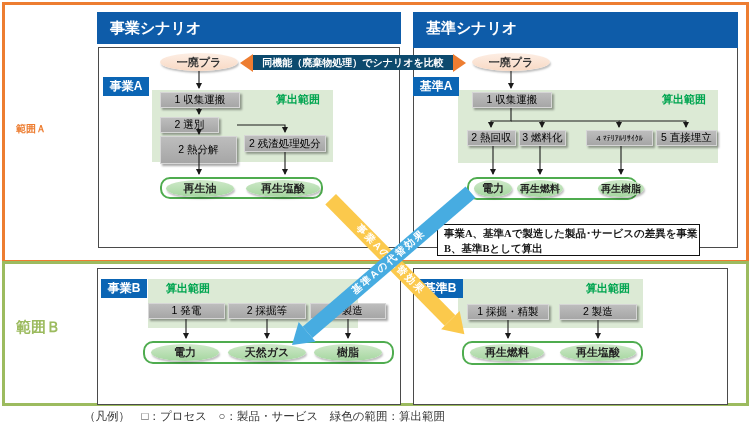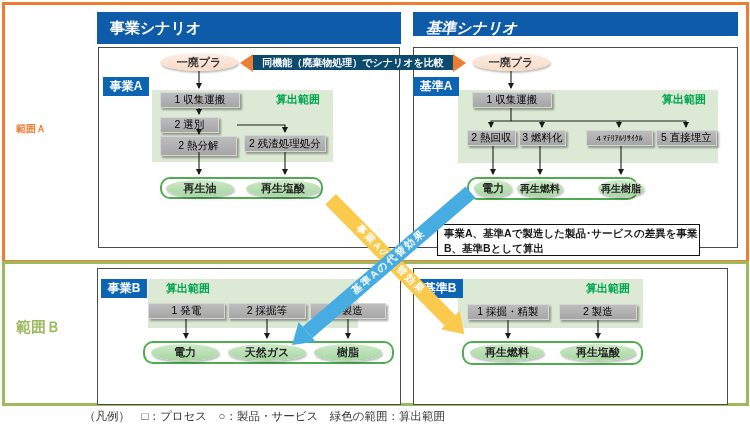--- a/index.html
+++ b/index.html
@@ -10,21 +10,21 @@
   }
   .abs{position:absolute;}
   
   .range-a{left:2px;top:2px;width:741px;height:255px;border:3px solid #ED7D31;background:#fff;z-index:0;}
   .range-b{left:2px;top:261px;width:741px;height:139px;border:3px solid #9CBB5F;background:#fff;z-index:0;}
   .range-label-a{left:16px;top:122px;color:#ED7D31;font-weight:bold;font-size:10px;z-index:2;}
   .range-label-b{left:16px;top:318px;color:#9CBB5F;font-weight:bold;font-size:15px;z-index:2;}
   
   .hdr{background:#0E5CA9;color:#fff;font-weight:bold;font-size:15px;line-height:32px;padding-left:13px;z-index:2;box-sizing:border-box;}
   .hdr-business{left:97px;top:12px;width:304px;height:32px;}
-  .hdr-baseline{left:413px;top:12px;width:325px;height:24px;font-style:italic;}
+  .hdr-baseline{left:413px;top:12px;width:325px;height:36px;}
   
   .panel{background:#fff;border:1px solid #4a4a4a;z-index:1;box-sizing:border-box;}
   .panel-tl{left:98px;top:47px;width:302px;height:201px;}
   .panel-tr{left:413px;top:47px;width:325px;height:201px;}
   .panel-bl{left:97px;top:268px;width:304px;height:137px;}
   .panel-br{left:413px;top:268px;width:315px;height:137px;}
   
   .scope{background:#DCEAD5;z-index:2;}
   .scope-text{color:#00A550;font-weight:bold;font-size:11px;z-index:3;white-space:nowrap;}
   
@@ -46,21 +46,21 @@
   .ellipse.green{background:linear-gradient(#cfe9c9,#a5d6a0);box-shadow:1px 2px 2px rgba(0,0,0,.25);}
   .ellipse.peach{background:linear-gradient(#fdeee4,#f8d9c4);box-shadow:1px 2px 2px rgba(0,0,0,.25);font-weight:bold;color:#333;}
   
   .cmp{left:240px;top:53px;width:226px;height:19px;display:flex;align-items:center;z-index:6;}
   .cmp .head-l{width:0;height:0;border-right:13px solid #ED7D31;border-top:9.5px solid transparent;border-bottom:9.5px solid transparent;}
   .cmp .head-r{width:0;height:0;border-left:13px solid #ED7D31;border-top:9.5px solid transparent;border-bottom:9.5px solid transparent;}
   .cmp .body{flex:1;height:15px;background:#0c4a6e;color:#fff;font-size:10px;font-weight:bold;
     display:flex;align-items:center;justify-content:center;white-space:nowrap;}
   
   .note{left:437px;top:224px;width:263px;height:32px;border:1.5px solid #111;background:#fff;
-    font-size:10.5px;font-weight:bold;line-height:15px;padding:1px 6px;z-index:8;box-sizing:border-box;white-space:nowrap;}
+    font-size:10.5px;font-weight:bold;line-height:15px;padding:1px 6px;z-index:8;box-sizing:border-box;white-space:nowrap;font-family:Liberation Serif, serif;}
   
   .diag{display:flex;align-items:center;transform-origin:0 50%;z-index:9;}
   .diag .dbody{height:15px;display:flex;align-items:center;justify-content:center;
     color:#fff;font-size:10px;font-weight:bold;letter-spacing:2px;white-space:nowrap;}
   .diag-yellow{left:331px;top:186px;height:26px;transform:rotate(45.4deg);}
   .diag-yellow .dbody{width:170px;background:#FBC94C;}
   .diag-yellow .dhead{width:0;height:0;border-left:20px solid #FBC94C;border-top:13px solid transparent;border-bottom:13px solid transparent;}
   .diag-blue{left:292px;top:332px;height:26px;transform:rotate(-40.7deg);z-index:10;}
   .diag-blue .dbody{width:215px;background:#47ACE1;}
   .diag-blue .dhead{width:0;height:0;border-right:20px solid #47ACE1;border-top:13px solid transparent;border-bottom:13px solid transparent;}
@@ -86,21 +86,21 @@
   <div class="abs panel panel-tr"></div>
   <div class="abs panel panel-bl"></div>
   <div class="abs panel panel-br"></div>
 
   <div class="abs ellipse peach" style="left:160px;top:53px;width:78px;height:18px;">一廃プラ</div>
   <div class="abs tag" style="left:103px;top:77px;width:46px;height:19px;">事業A</div>
   <div class="abs scope" style="left:152px;top:90px;width:181px;height:72px;"></div>
   <div class="abs scope-text" style="left:276px;top:92px;">算出範囲</div>
   <div class="abs proc" style="left:160px;top:92px;width:80px;height:16px;">1 収集運搬</div>
   <div class="abs proc" style="left:160px;top:117px;width:59px;height:16px;">2 選別</div>
-  <div class="abs proc" style="left:160px;top:136px;width:77px;height:20px;">2 熱分解</div>
+  <div class="abs proc" style="left:160px;top:136px;width:77px;height:28px;">2 熱分解</div>
   <div class="abs proc" style="left:244px;top:135px;width:82px;height:17px;">2 残渣処理処分</div>
   <div class="abs prodbox" style="left:160px;top:177px;width:163px;height:22px;"></div>
   <div class="abs ellipse green" style="left:166px;top:180px;width:68px;height:17px;">再生油</div>
   <div class="abs ellipse green" style="left:246px;top:180px;width:74px;height:17px;">再生塩酸</div>
 
   <div class="abs ellipse peach" style="left:472px;top:53px;width:78px;height:18px;">一廃プラ</div>
   <div class="abs tag" style="left:413px;top:77px;width:46px;height:19px;">基準A</div>
   <div class="abs scope" style="left:458px;top:90px;width:260px;height:73px;"></div>
   <div class="abs scope-text" style="left:662px;top:92px;">算出範囲</div>
   <div class="abs proc" style="left:472px;top:92px;width:80px;height:16px;">1 収集運搬</div>

